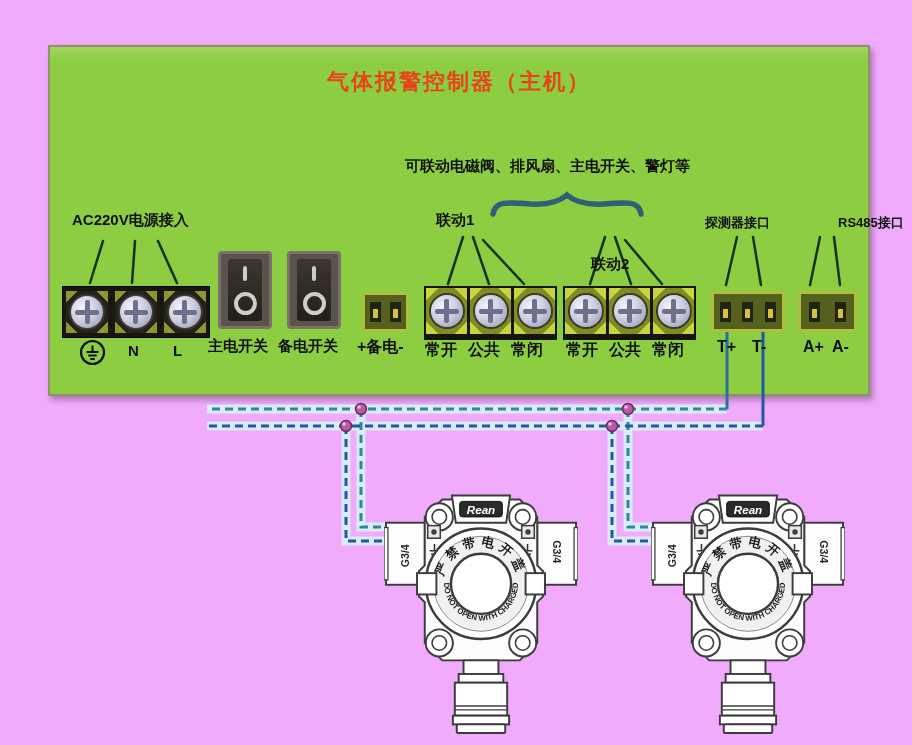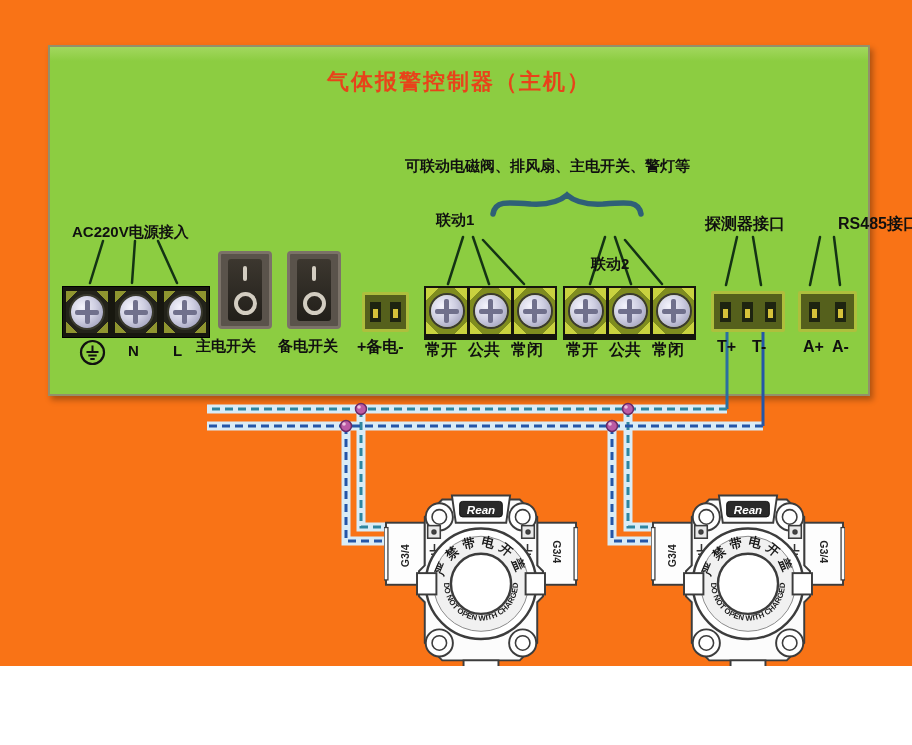--- a/index.html
+++ b/index.html
@@ -1,25 +1,25 @@
 <!DOCTYPE html>
 <html><head>
 <meta charset="utf-8">
 <style>
   html,body{margin:0;padding:0;background:#ffffff;}
-  .stage{position:relative;width:912px;height:666px;background:#f97316;overflow:hidden;
+  .stage{position:relative;width:912px;height:745px;background:#f0abfc;overflow:hidden;
          font-family:"Liberation Sans","DejaVu Sans",sans-serif;}
   
   .panel{position:absolute;left:48px;top:45px;width:818px;height:347px;z-index:1;
          background:linear-gradient(#a2d75f 0px,#8ccd41 14px,#8ccd41 100%);
          border:2px solid #93906b;box-shadow:3px 4px 6px rgba(0,0,0,.30);}
   .panel-title{position:absolute;left:0;top:20px;width:100%;text-align:center;
          font-size:22px;font-weight:bold;letter-spacing:2px;color:#e8431a;}
   .lbl{position:absolute;font-weight:bold;color:#101010;white-space:nowrap;z-index:3;}
-  .sz15{font-size:15px;} .sz14{font-size:16px;} .sz12{font-size:16px;}
+  .sz15{font-size:15px;} .sz14{font-size:16px;} .sz12{font-size:13px;}
   .ctr{text-align:right;}
   
   .powerblock{position:absolute;left:62px;top:286px;width:146px;height:50px;z-index:3;
          background:#17170f;display:flex;align-items:center;justify-content:space-around;
          border:1px solid #000;}
   .cell{width:42px;height:42px;position:relative;display:flex;align-items:center;justify-content:center;
          background-color:#23231a;
          background-image:linear-gradient(135deg,#8f952f 8px,transparent 8px),
                           linear-gradient(225deg,#8f952f 8px,transparent 8px),
                           linear-gradient(45deg,#8f952f 8px,transparent 8px),
@@ -57,21 +57,21 @@
 </style>
 </head>
 <body>
 
 <div class="stage">
 
   <div class="panel">
     <div class="panel-title">气体报警控制器（主机）</div>
   </div>
 
-  <div class="lbl sz15" style="left:72px;top:211px;margin-top:12px;">AC220V电源接入</div>
+  <div class="lbl sz15" style="left:72px;top:211px;">AC220V电源接入</div>
   <div class="lbl sz15" style="left:405px;top:157px;">可联动电磁阀、排风扇、主电开关、警灯等</div>
   <div class="lbl sz15" style="left:436px;top:211px;">联动1</div>
   <div class="lbl sz15" style="left:591px;top:223px;margin-top:32px;">联动2</div>
   <div class="lbl sz12" style="left:705px;top:214px;">探测器接口</div>
   <div class="lbl sz12" style="left:810px;top:214px;padding-left:28px;">RS485接口</div>
 
   <div class="powerblock">
     <div class="cell">
         <div class="screw"></div>
       </div>
@@ -92,21 +92,21 @@
   <div class="rocker" style="left:218px;">
     <div class="face"></div>
     <div class="i-mark"></div>
     <div class="o-mark"></div>
   </div>
   <div class="rocker" style="left:287px;">
     <div class="face"></div>
     <div class="i-mark"></div>
     <div class="o-mark"></div>
   </div>
-  <div class="lbl sz15" style="left:196px;top:337px;text-align:center;">主电开关</div>
+  <div class="lbl sz15" style="left:208px;top:337px;text-align:center;">主电开关</div>
   <div class="lbl sz15" style="left:278px;top:337px;">备电开关</div>
 
   <div class="connector" style="left:362px;top:292px;width:47px;height:40px;">
     <div class="pin"></div>
     <div class="pin"></div>
   </div>
   <div class="lbl sz14" style="left:357px;top:337px;">+备电-</div>
 
   <div class="relaygroup" style="left:424px;">
     <div class="relaycell">

